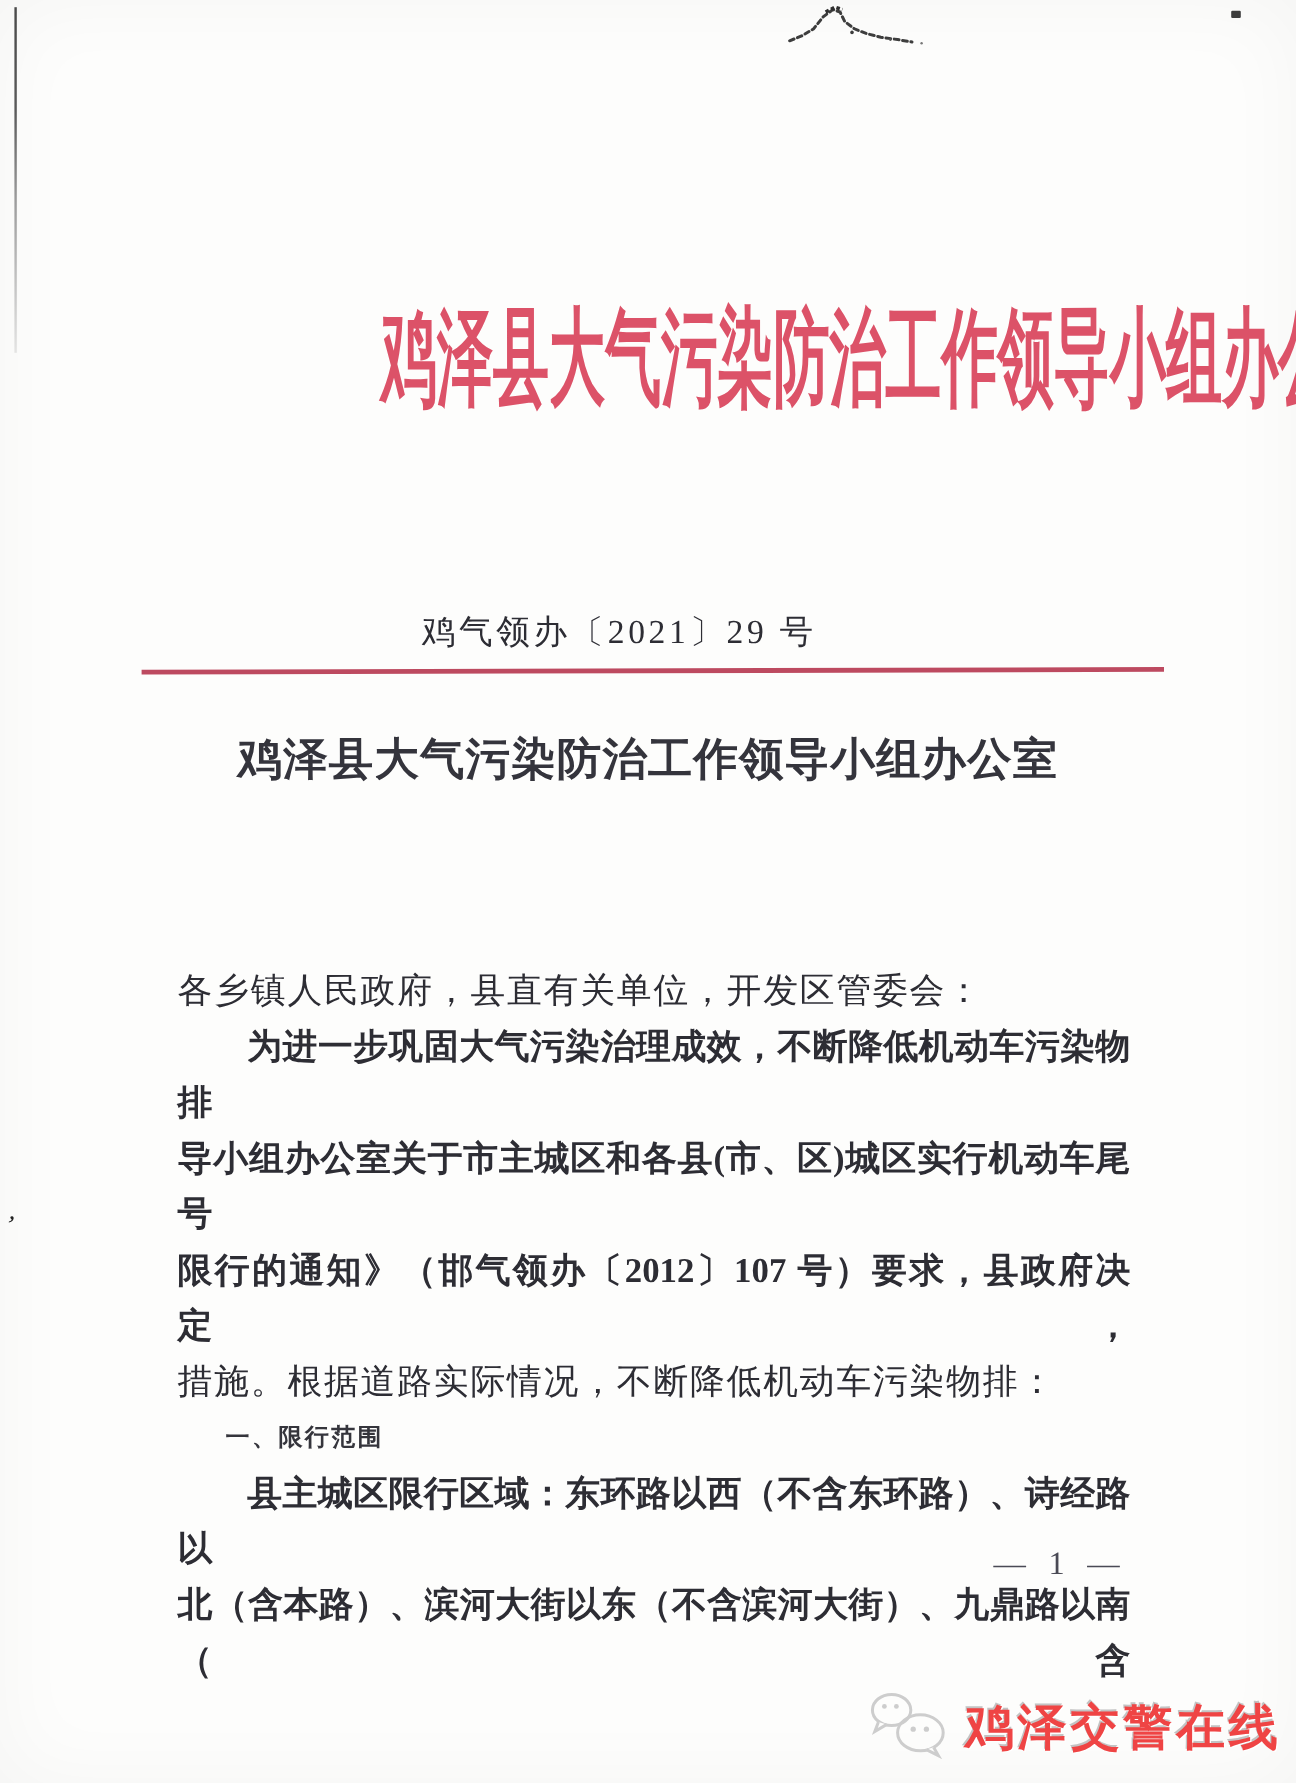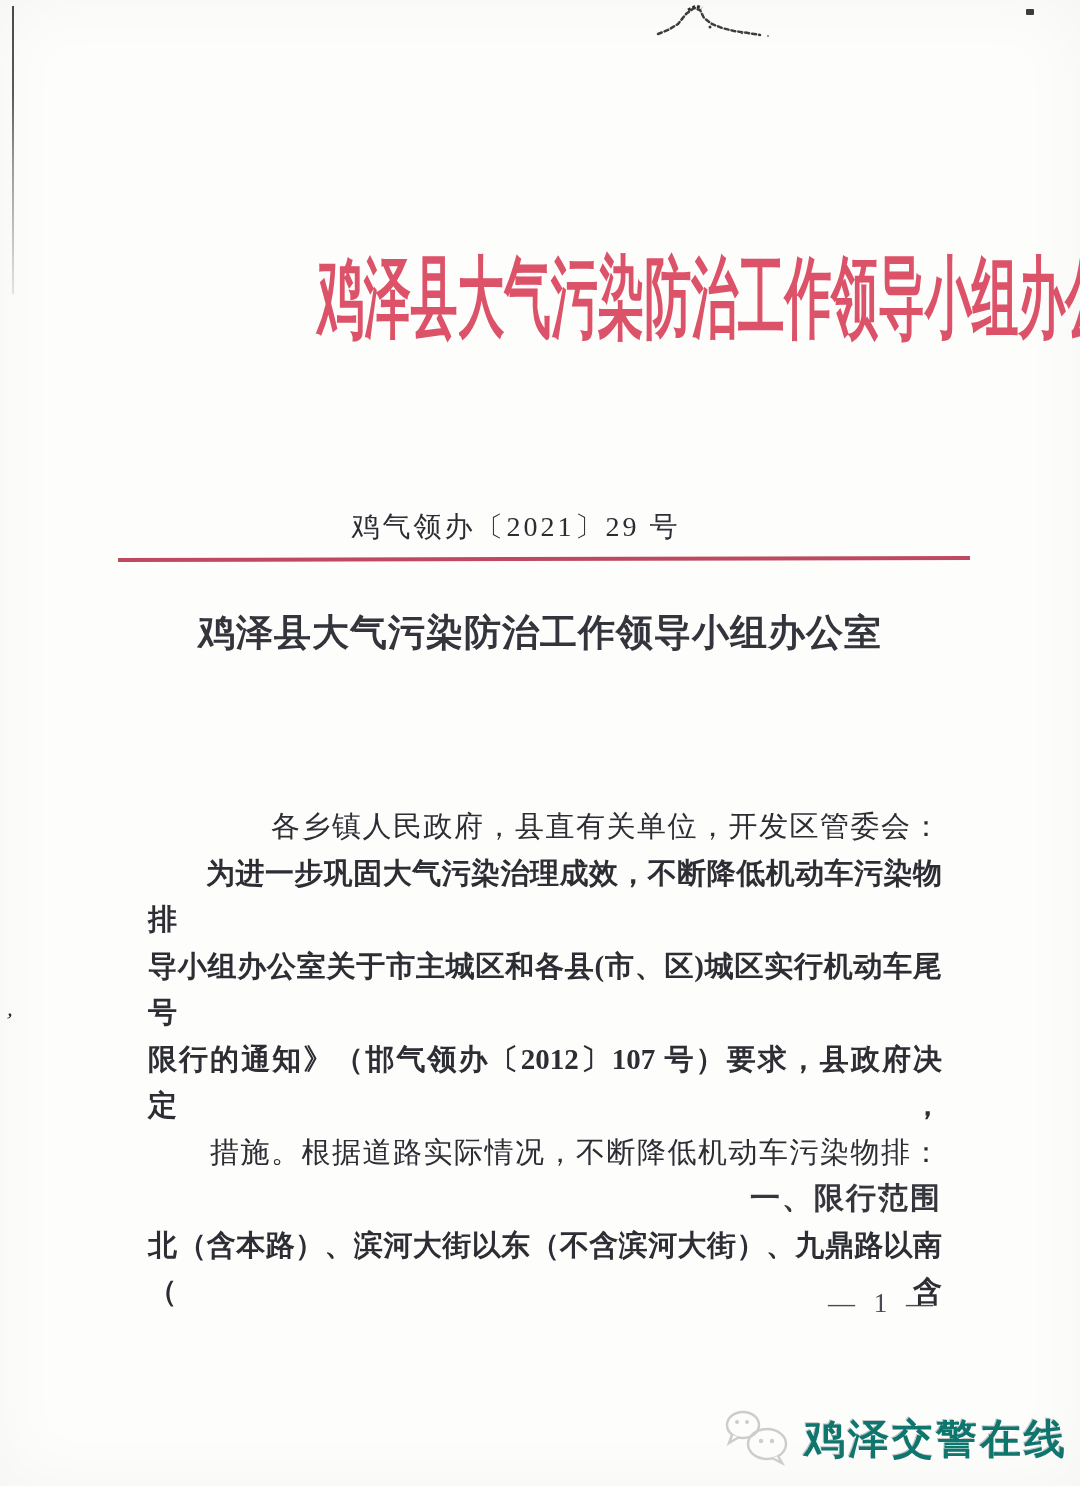--- a/index.html
+++ b/index.html
@@ -60,44 +60,44 @@
     font-weight:700;
     font-size:37px;line-height:49px;letter-spacing:1px;
   }
 
   
   .body-block{
     position:absolute;top:803px;left:148px;right:138px;
     font-size:29px;line-height:46.5px;
     letter-spacing:1.5px;
   }
-  .body-line{white-space:nowrap;text-align:right;}
+  .body-line{white-space:nowrap;}
   .fill{white-space:normal;text-align:justify;text-align-last:justify;letter-spacing:0;font-weight:bold;}
   .indent{text-indent:2em;}
   .heading{
     font-family:"Liberation Sans", sans-serif;
-    font-weight:700;font-size:30px;letter-spacing:2px;
+    font-weight:700;font-size:20px;letter-spacing:2px;
     color:#35353c;
   }
 
   
   .page-number{
     position:absolute;top:1288px;left:828px;
     font-size:27px;letter-spacing:6px;color:#4a4a55;
   }
 
   
   .watermark{
     position:absolute;top:1408px;right:12px;
     display:flex;align-items:center;gap:8px;
   }
   .wm-text{
     font-family:"Liberation Sans", sans-serif;
     font-weight:700;font-size:41px;letter-spacing:3px;
-    color:#0f766e;
+    color:#ef4444;
     text-shadow:1px 1px 0 #ffffff,-1px -1px 0 #c3c3c3;
   }
 </style>
 </head>
 <body>
 
 <div class="page">
 
   <div class="edge-line"></div>
   <div class="smudge">
@@ -124,20 +124,21 @@
     <div>鸡泽县大气污染防治工作领导小组办公室</div>
   </div>
 
   <div class="body-block" style="color:#2d2d34;">
     <div class="body-line">各乡镇人民政府，县直有关单位，开发区管委会：</div>
     <div class="body-line fill indent">为进一步巩固大气污染治理成效，不断降低机动车污染物排</div>
     <div class="body-line fill">导小组办公室关于市主城区和各县(市、区)城区实行机动车尾号</div>
     <div class="body-line fill">限行的通知》（邯气领办〔2012〕107 号）要求，县政府决定，</div>
     <div class="body-line">措施。根据道路实际情况，不断降低机动车污染物排：</div>
     <div class="body-line heading indent">一、限行范围</div>
+    <div class="body-line fill indent">县主城区限行区域：东环路以西（不含东环路）、诗经路以</div>
     <div class="body-line fill">北（含本路）、滨河大街以东（不含滨河大街）、九鼎路以南（含</div>
   </div>
 
   <div class="page-number">— 1 —</div>
 
   <div class="watermark">
     <span>
       <svg width="74" height="58" viewBox="0 0 74 58">
         <g fill="none" stroke="#cdcdcd" stroke-width="2.5">
           <ellipse cx="21" cy="17" rx="16" ry="13"></ellipse>

